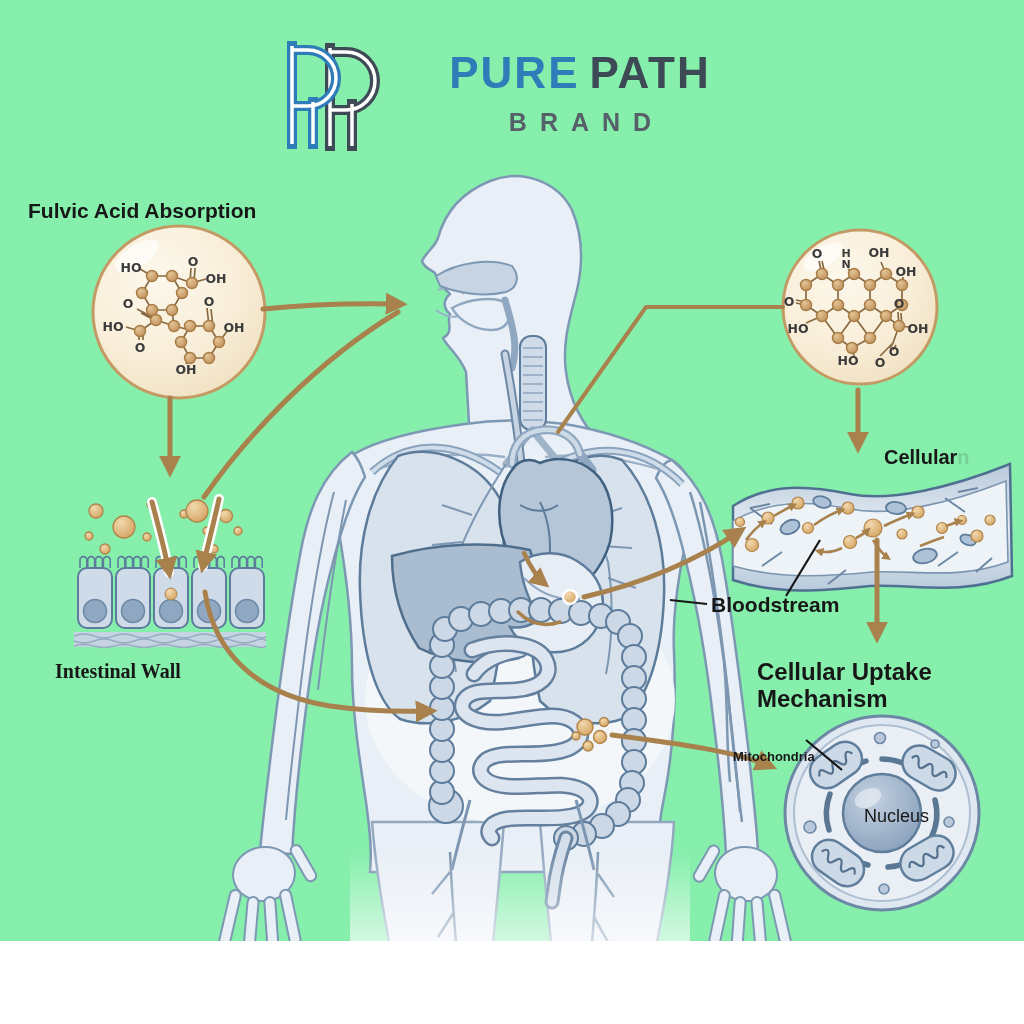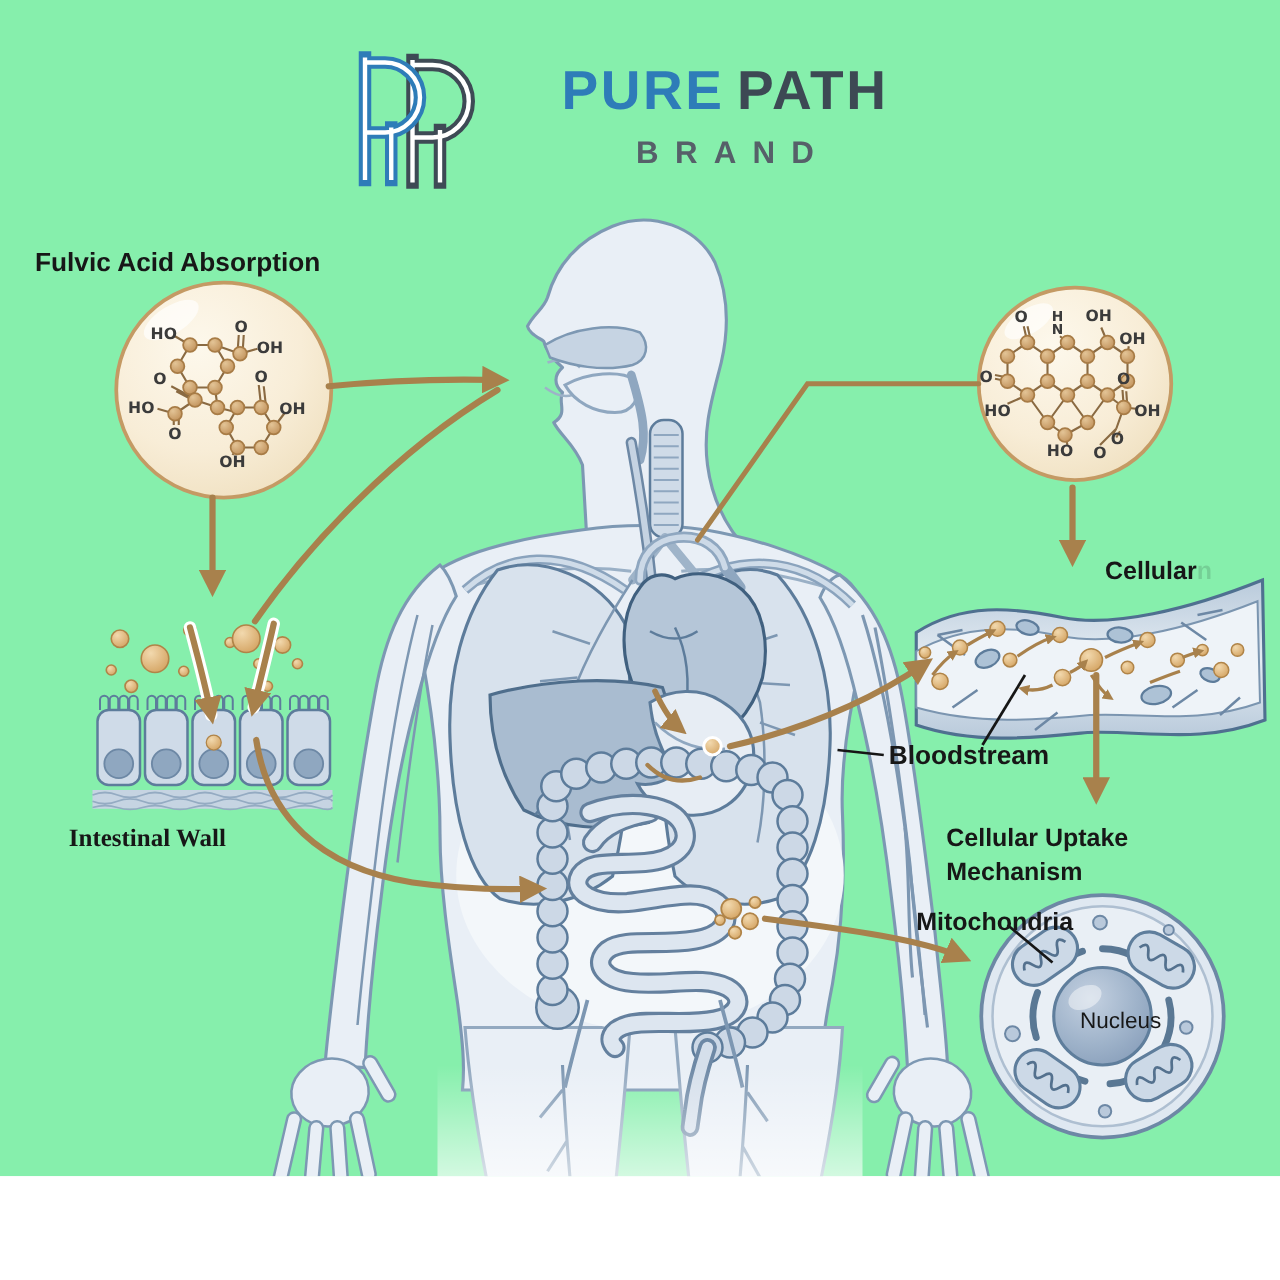--- a/index.html
+++ b/index.html
@@ -494,25 +494,25 @@
   </div>
   <div class="logo-sub">BRAND</div>
 </div>
 
 <div class="lbl" style="left:28px;top:198px;width:280px;font-size:21px;">Fulvic Acid Absorption</div>
 <div class="lbl" style="left:55px;top:659px;width:210px;font-size:20px;font-family:Liberation Serif, serif;">Intestinal Wall</div>
 <div class="lbl" style="left:884px;top:445px;font-size:20px;text-align:left;">
   <span>Cellular</span><span class="ghost">n</span>
 </div>
 <div class="lbl" style="left:711px;top:592px;font-size:21px;text-align:right;">Bloodstream</div>
-<div class="lbl" style="left:757px;top:658px;width:250px;font-size:20px;line-height:27px;">
+<div class="lbl" style="left:757px;top:658px;width:250px;font-size:24px;line-height:27px;">
   <div>Cellular Uptake</div>
   <div>Mechanism</div>
 </div>
-<div class="lbl" style="left:733px;top:726px;font-size:20px;font-weight:600;text-align:center;">Mitochondria</div>
+<div class="lbl" style="left:733px;top:749px;font-size:13px;font-weight:600;text-align:center;">Mitochondria</div>
 <div class="lbl" style="left:864px;top:806px;width:100px;font-size:18px;font-weight:500;">Nucleus</div>
 
 <span class="chem" style="left:131px;top:267px;">HO</span>
 <span class="chem" style="left:193px;top:261px;">O</span>
 <span class="chem" style="left:216px;top:278px;">OH</span>
 <span class="chem" style="left:128px;top:303px;">O</span>
 <span class="chem" style="left:113px;top:326px;">HO</span>
 <span class="chem" style="left:140px;top:347px;">O</span>
 <span class="chem" style="left:209px;top:301px;">O</span>
 <span class="chem" style="left:234px;top:327px;">OH</span>

